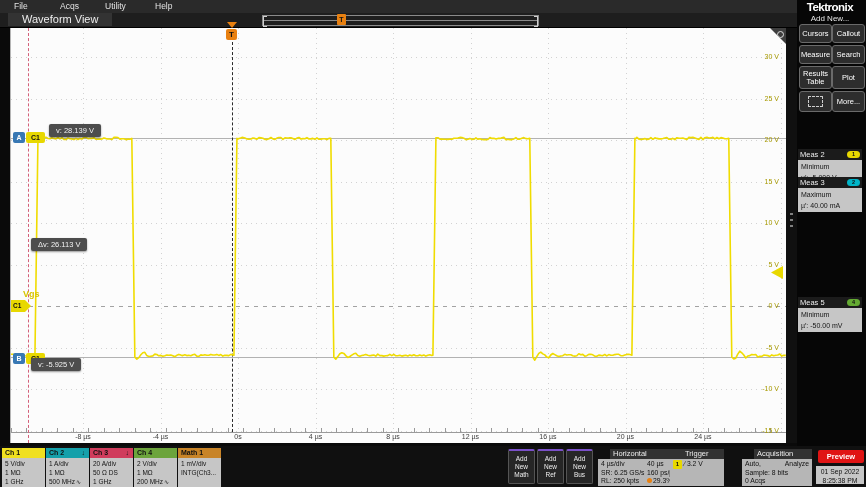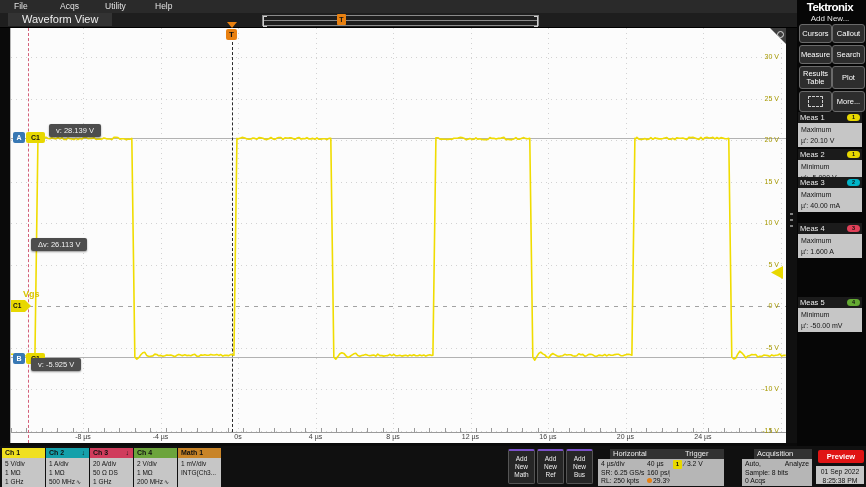--- a/index.html
+++ b/index.html
@@ -200,50 +200,34 @@
     <div class="pbtn" style="left:35px;top:24px;height:17px">Callout</div>
     <div class="pbtn" style="left:2px;top:45px;height:17px">Measure</div>
     <div class="pbtn" style="left:35px;top:45px;height:17px">Search</div>
     <div class="pbtn" style="left:2px;top:66px;height:21px">Results Table</div>
     <div class="pbtn" style="left:35px;top:66px;height:21px">Plot</div>
     <div class="pbtn" style="left:2px;top:91px;height:19px">
         <span id="boxicon"></span>
       </div>
     <div class="pbtn" style="left:35px;top:91px;height:19px">More...</div>
 
-    <div class="meas" style="top:112px">
-      <div class="meas-h"><span>Meas 1</span>
-        <span class="meas-pill" style="background: rgb(232, 216, 0);">1</span></div>
-      <div class="meas-b">
-          <div>Maximum</div>
-        <div>µ′: 20.10 V</div>
-        </div>
-    </div>
     <div class="meas" style="top:149px">
       <div class="meas-h"><span>Meas 2</span>
         <span class="meas-pill" style="background: rgb(232, 216, 0);">1</span></div>
       <div class="meas-b">
           <div>Minimum</div>
         <div>µ′: -5.900 V</div>
         </div>
     </div>
     <div class="meas" style="top:177px">
       <div class="meas-h"><span>Meas 3</span>
         <span class="meas-pill" style="background: rgb(0, 180, 200);">2</span></div>
       <div class="meas-b">
           <div>Maximum</div>
         <div>µ′: 40.00 mA</div>
-        </div>
-    </div>
-    <div class="meas" style="top:223px">
-      <div class="meas-h"><span>Meas 4</span>
-        <span class="meas-pill" style="background: rgb(224, 64, 88);">3</span></div>
-      <div class="meas-b">
-          <div>Maximum</div>
-        <div>µ′: 1.600 A</div>
         </div>
     </div>
     <div class="meas" style="top:297px">
       <div class="meas-h"><span>Meas 5</span>
         <span class="meas-pill" style="background: rgb(100, 170, 50);">4</span></div>
       <div class="meas-b">
           <div>Minimum</div>
         <div>µ′: -50.00 mV</div>
         </div>
     </div>

